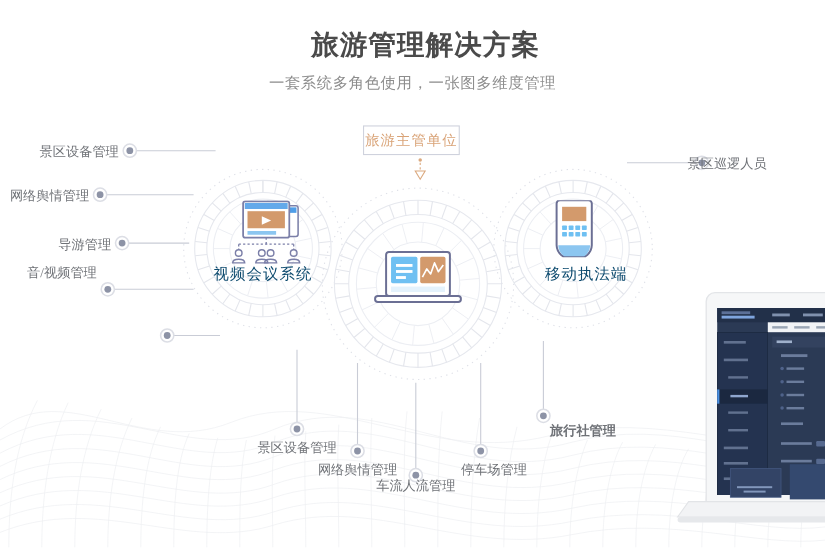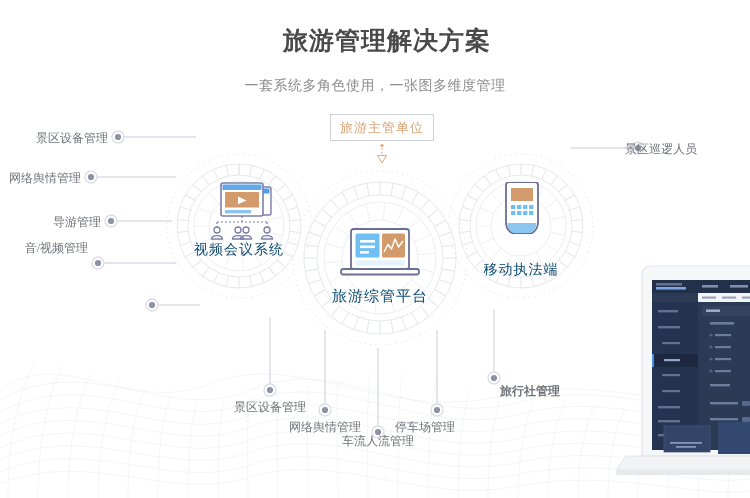--- a/index.html
+++ b/index.html
@@ -31,33 +31,33 @@
     width: 750px;
     text-align: center;
     font-size: 25px;
     font-weight: bold;
     color: #4a4a4a;
     letter-spacing: 1px;
     padding-left: 24px;
   }
   #page-subtitle {
     position: absolute;
-    left: 0; top: 77px;
+    left: 0; top: 67px;
     width: 750px;
     text-align: center;
     font-size: 14px;
     color: #8d8d8d;
     letter-spacing: 0.5px;
   }
 
   
   #authority-box {
     position: absolute;
     left: 330px; top: 114px;
-    width: 104px; height: 27px;
+    width: 88px; height: 27px;
     border: 1px solid #cfd2dd;
     background: #ffffff;
     display: flex;
     align-items: center;
     justify-content: center;
     font-size: 13px;
     color: #d9a377;
     letter-spacing: 1px;
   }
   #authority-arrow {
@@ -372,21 +372,20 @@
     <rect x="18.5" y="5.5" width="24" height="24" rx="1.5" fill="#6fc0f2"></rect>
     <rect x="23" y="12" width="15" height="2.6" fill="#ffffff"></rect>
     <rect x="23" y="17.5" width="15" height="2.6" fill="#ffffff"></rect>
     <rect x="23" y="23" width="9" height="2.6" fill="#ffffff"></rect>
     <rect x="45" y="5.5" width="23" height="24" rx="1.5" fill="#d39a6c"></rect>
     <polyline points="47,24 51,16.5 54.5,21 58,11 61.5,19 66,13" fill="none" stroke="#ffffff" stroke-width="1.5" stroke-linejoin="round"></polyline>
     <rect x="18.5" y="32.5" width="49" height="5" fill="#e4f2fc"></rect>
     <rect x="4" y="41" width="78" height="5.5" rx="2.5" fill="#ffffff" stroke="#6b6f94" stroke-width="1.8"></rect>
   </svg>
 
-  <div class="hub-caption" style="left:292px; top:287px; width:176px; font-size:15px;">旅游综管平台</div>
 
   <div class="ring-wrap" style="left:448px; top:153px;">
     <svg width="146" height="146" viewBox="0 0 146 146">
       <circle cx="73" cy="73" r="72" fill="none" stroke="#dfe1e8" stroke-width="1" stroke-dasharray="1.2 4"></circle>
       <circle cx="73" cy="73" r="62" fill="none" stroke="#e6e8ee" stroke-width="1"></circle>
       <circle cx="73" cy="73" r="51" fill="none" stroke="#e6e8ee" stroke-width="1"></circle>
       <circle cx="73" cy="73" r="45" fill="none" stroke="#eceef3" stroke-width="1"></circle>
       <circle cx="73" cy="73" r="30" fill="none" stroke="#eceef3" stroke-width="1"></circle>
       <g stroke="#e4e6ec" stroke-width="1">
         <line x1="73" y1="11" x2="73" y2="22" transform="rotate(0 73 73)"></line>
@@ -449,33 +448,33 @@
       <rect x="25" y="23" width="4.4" height="4" rx="0.6"></rect>
       <rect x="31" y="23" width="4.4" height="4" rx="0.6"></rect>
       <rect x="13" y="29" width="4.4" height="4" rx="0.6"></rect>
       <rect x="19" y="29" width="4.4" height="4" rx="0.6"></rect>
       <rect x="25" y="29" width="4.4" height="4" rx="0.6"></rect>
       <rect x="31" y="29" width="4.4" height="4" rx="0.6"></rect>
     </g>
     <path d="M9.5,41 h29 a12,12 0 0 1 -5.5,10 h-18 a12,12 0 0 1 -5.5,-10 Z" fill="#8cc6f0"></path>
   </svg>
 
-  <div class="hub-caption" style="left:448px; top:241px; width:146px;margin-top:20px;">移动执法端</div>
+  <div class="hub-caption" style="left:460px; top:241px; width:146px;">移动执法端</div>
 
   <div class="spoke-label right-align" style="left:0px; top:130px; width:108px;">景区设备管理</div>
   <div class="spoke-label right-align" style="left:0px; top:170px; width:81px;">网络舆情管理</div>
   <div class="spoke-label right-align" style="left:0px; top:214px; width:101px;">导游管理</div>
   <div class="spoke-label right-align" style="left:0px; top:240px; width:88px;font-family:Liberation Serif, serif;">音/视频管理</div>
 
   <div class="spoke-label" style="left:625px; top:141px;">景区巡逻人员</div>
 
   <div class="spoke-label" style="left:226px; top:399px; width:88px; text-align:center;">景区设备管理</div>
   <div class="spoke-label" style="left:281px; top:419px; width:88px; text-align:center;">网络舆情管理</div>
   <div class="spoke-label" style="left:334px; top:433px; width:88px; text-align:center;">车流人流管理</div>
-  <div class="spoke-label" style="left:395px; top:419px; width:84px; text-align:left;">停车场管理</div>
+  <div class="spoke-label" style="left:395px; top:419px; width:84px; text-align:right;">停车场管理</div>
   <div class="spoke-label" style="left:476px; top:383px; width:84px; text-align:right;font-weight:bold;">旅行社管理</div>
 
   <svg id="laptop-mock" viewBox="0 0 150 248">
 
     <path d="M30,24 a8,8 0 0 1 8,-8 h150 v190 h-158 Z" fill="#f6f7f8" stroke="#e3e5e8" stroke-width="1.2"></path>
 
     <rect x="40" y="30" width="150" height="170" fill="#2b3a55"></rect>
 
     <rect x="40" y="30" width="150" height="13" fill="#223049"></rect>
     <rect x="44" y="33" width="26" height="2.6" fill="#5c7098"></rect>

